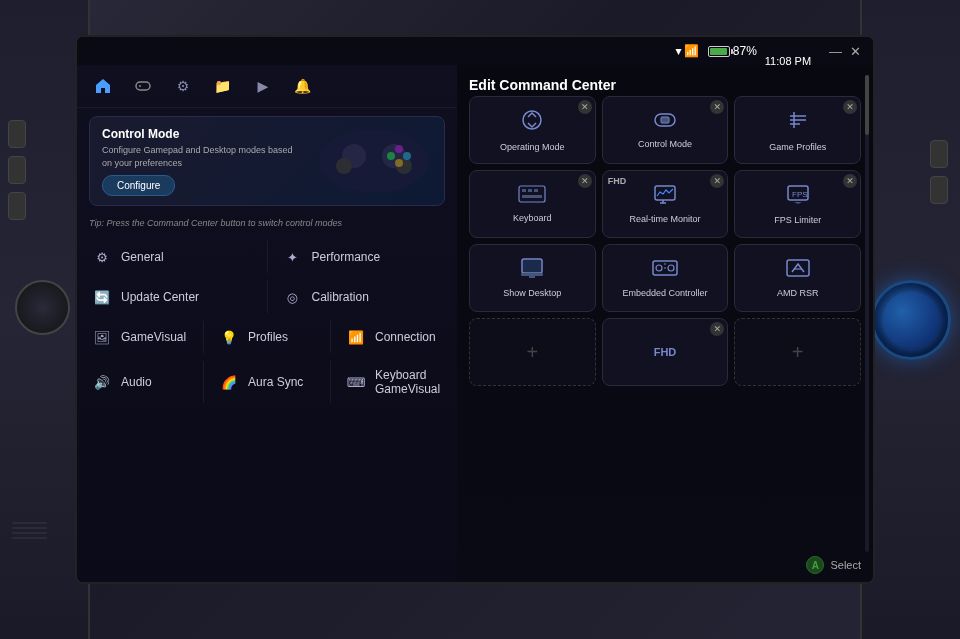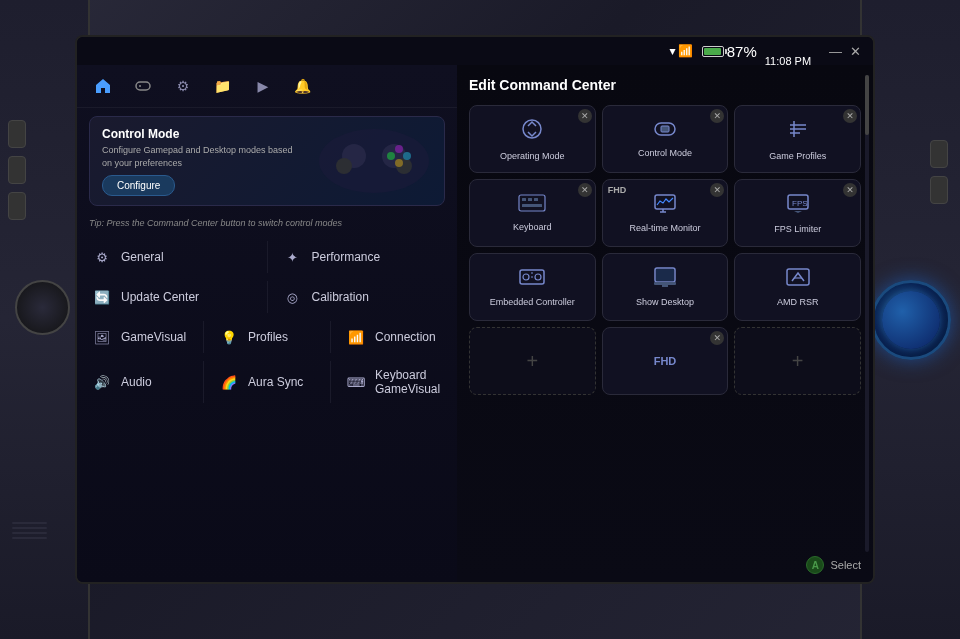--- a/index.html
+++ b/index.html
@@ -124,21 +124,21 @@
       background: #0a0a15;
       display: flex;
       align-items: center;
       justify-content: flex-end;
       padding: 0 12px;
       gap: 8px;
       z-index: 100;
     }
 
     .status-bar .wifi-icon { color: #fff; font-size: 12px; }
-    .status-bar .battery { color: #fff; font-size: 15px; display: flex; align-items: center; gap: 3px; }
+    .status-bar .battery { color: #fff; font-size: 12px; display: flex; align-items: center; gap: 3px; }
     .status-bar .time { color: #fff; font-size: 11px; font-weight: 500; margin-top: 20px; }
     .status-bar .minimize { color: #aaa; font-size: 13px; cursor: pointer; margin-left: 10px; }
     .status-bar .close { color: #aaa; font-size: 13px; cursor: pointer; }
 
     
     .main-content {
       position: absolute;
       top: 28px;
       left: 0;
       right: 0;
@@ -282,21 +282,21 @@
       flex: 1;
       background: linear-gradient(180deg, #080810 0%, #0a0a15 100%);
       padding: 12px;
       position: relative;
     }
 
     .panel-title {
       color: #fff;
       font-size: 14px;
       font-weight: 600;
-      margin-bottom: 12px;
+      margin-bottom: 3px;
     }
 
     
     .command-grid {
       display: grid;
       grid-template-columns: repeat(3, 1fr);
       gap: 6px;
       position: relative;
     }
 
@@ -676,41 +676,41 @@
               <rect x="2" y="3" width="20" height="14" rx="2" stroke="#7788cc" stroke-width="1.5"></rect>
               <text x="6" y="14" font-size="8" fill="#7788cc" font-family="Arial">FPS</text>
               <path d="M8 19h8l-4 2-4-2z" fill="#445577"></path>
             </svg>
           </span>
           <span class="cmd-label">FPS Limiter</span>
         </div>
 
         <div class="cmd-item">
           <span class="cmd-icon">
+            <svg width="24" height="20" viewBox="0 0 24 20" fill="none">
+              <rect x="2" y="1" width="20" height="14" rx="2" stroke="#7788cc" stroke-width="1.5"></rect>
+              <rect x="3" y="2" width="18" height="12" fill="#1a2a4a"></rect>
+              <rect x="1" y="15" width="22" height="3" rx="1" fill="#445577"></rect>
+              <rect x="9" y="18" width="6" height="2" fill="#445577"></rect>
+              <rect x="6" y="20" width="12" height="1" fill="#2a3a5a"></rect>
+            </svg>
+          </span>
+          <span class="cmd-label">Show Desktop</span>
+        </div>
+        <div class="cmd-item">
+          <span class="cmd-icon">
             <svg width="28" height="20" viewBox="0 0 28 20" fill="none">
               <rect x="2" y="3" width="24" height="14" rx="2" stroke="#7788cc" stroke-width="1.5"></rect>
               <circle cx="8" cy="10" r="3" stroke="#7788cc" stroke-width="1.2"></circle>
               <circle cx="20" cy="10" r="3" stroke="#7788cc" stroke-width="1.2"></circle>
               <line x1="13" y1="6" x2="15" y2="6" stroke="#7788cc" stroke-width="1"></line>
               <line x1="13" y1="10" x2="15" y2="10" stroke="#7788cc" stroke-width="1"></line>
             </svg>
           </span>
           <span class="cmd-label embedded-label">Embedded Controller</span>
-        </div>
-        <div class="cmd-item">
-          <span class="cmd-icon">
-            <svg width="24" height="20" viewBox="0 0 24 20" fill="none">
-              <rect x="2" y="1" width="20" height="14" rx="2" stroke="#7788cc" stroke-width="1.5"></rect>
-              <rect x="3" y="2" width="18" height="12" fill="#1a2a4a"></rect>
-              <rect x="1" y="15" width="22" height="3" rx="1" fill="#445577"></rect>
-              <rect x="9" y="18" width="6" height="2" fill="#445577"></rect>
-              <rect x="6" y="20" width="12" height="1" fill="#2a3a5a"></rect>
-            </svg>
-          </span>
-          <span class="cmd-label">Show Desktop</span>
         </div>
         <div class="cmd-item">
           <span class="cmd-icon">
             <svg width="26" height="20" viewBox="0 0 26 20" fill="none">
               <rect x="2" y="2" width="22" height="16" rx="2" stroke="#7788cc" stroke-width="1.5"></rect>
               <path d="M7 14L13 6L19 14" stroke="#7788cc" stroke-width="1.5" fill="none"></path>
               <line x1="9" y1="11" x2="17" y2="11" stroke="#7788cc" stroke-width="1.2"></line>
             </svg>
           </span>
           <span class="cmd-label">AMD RSR</span>

